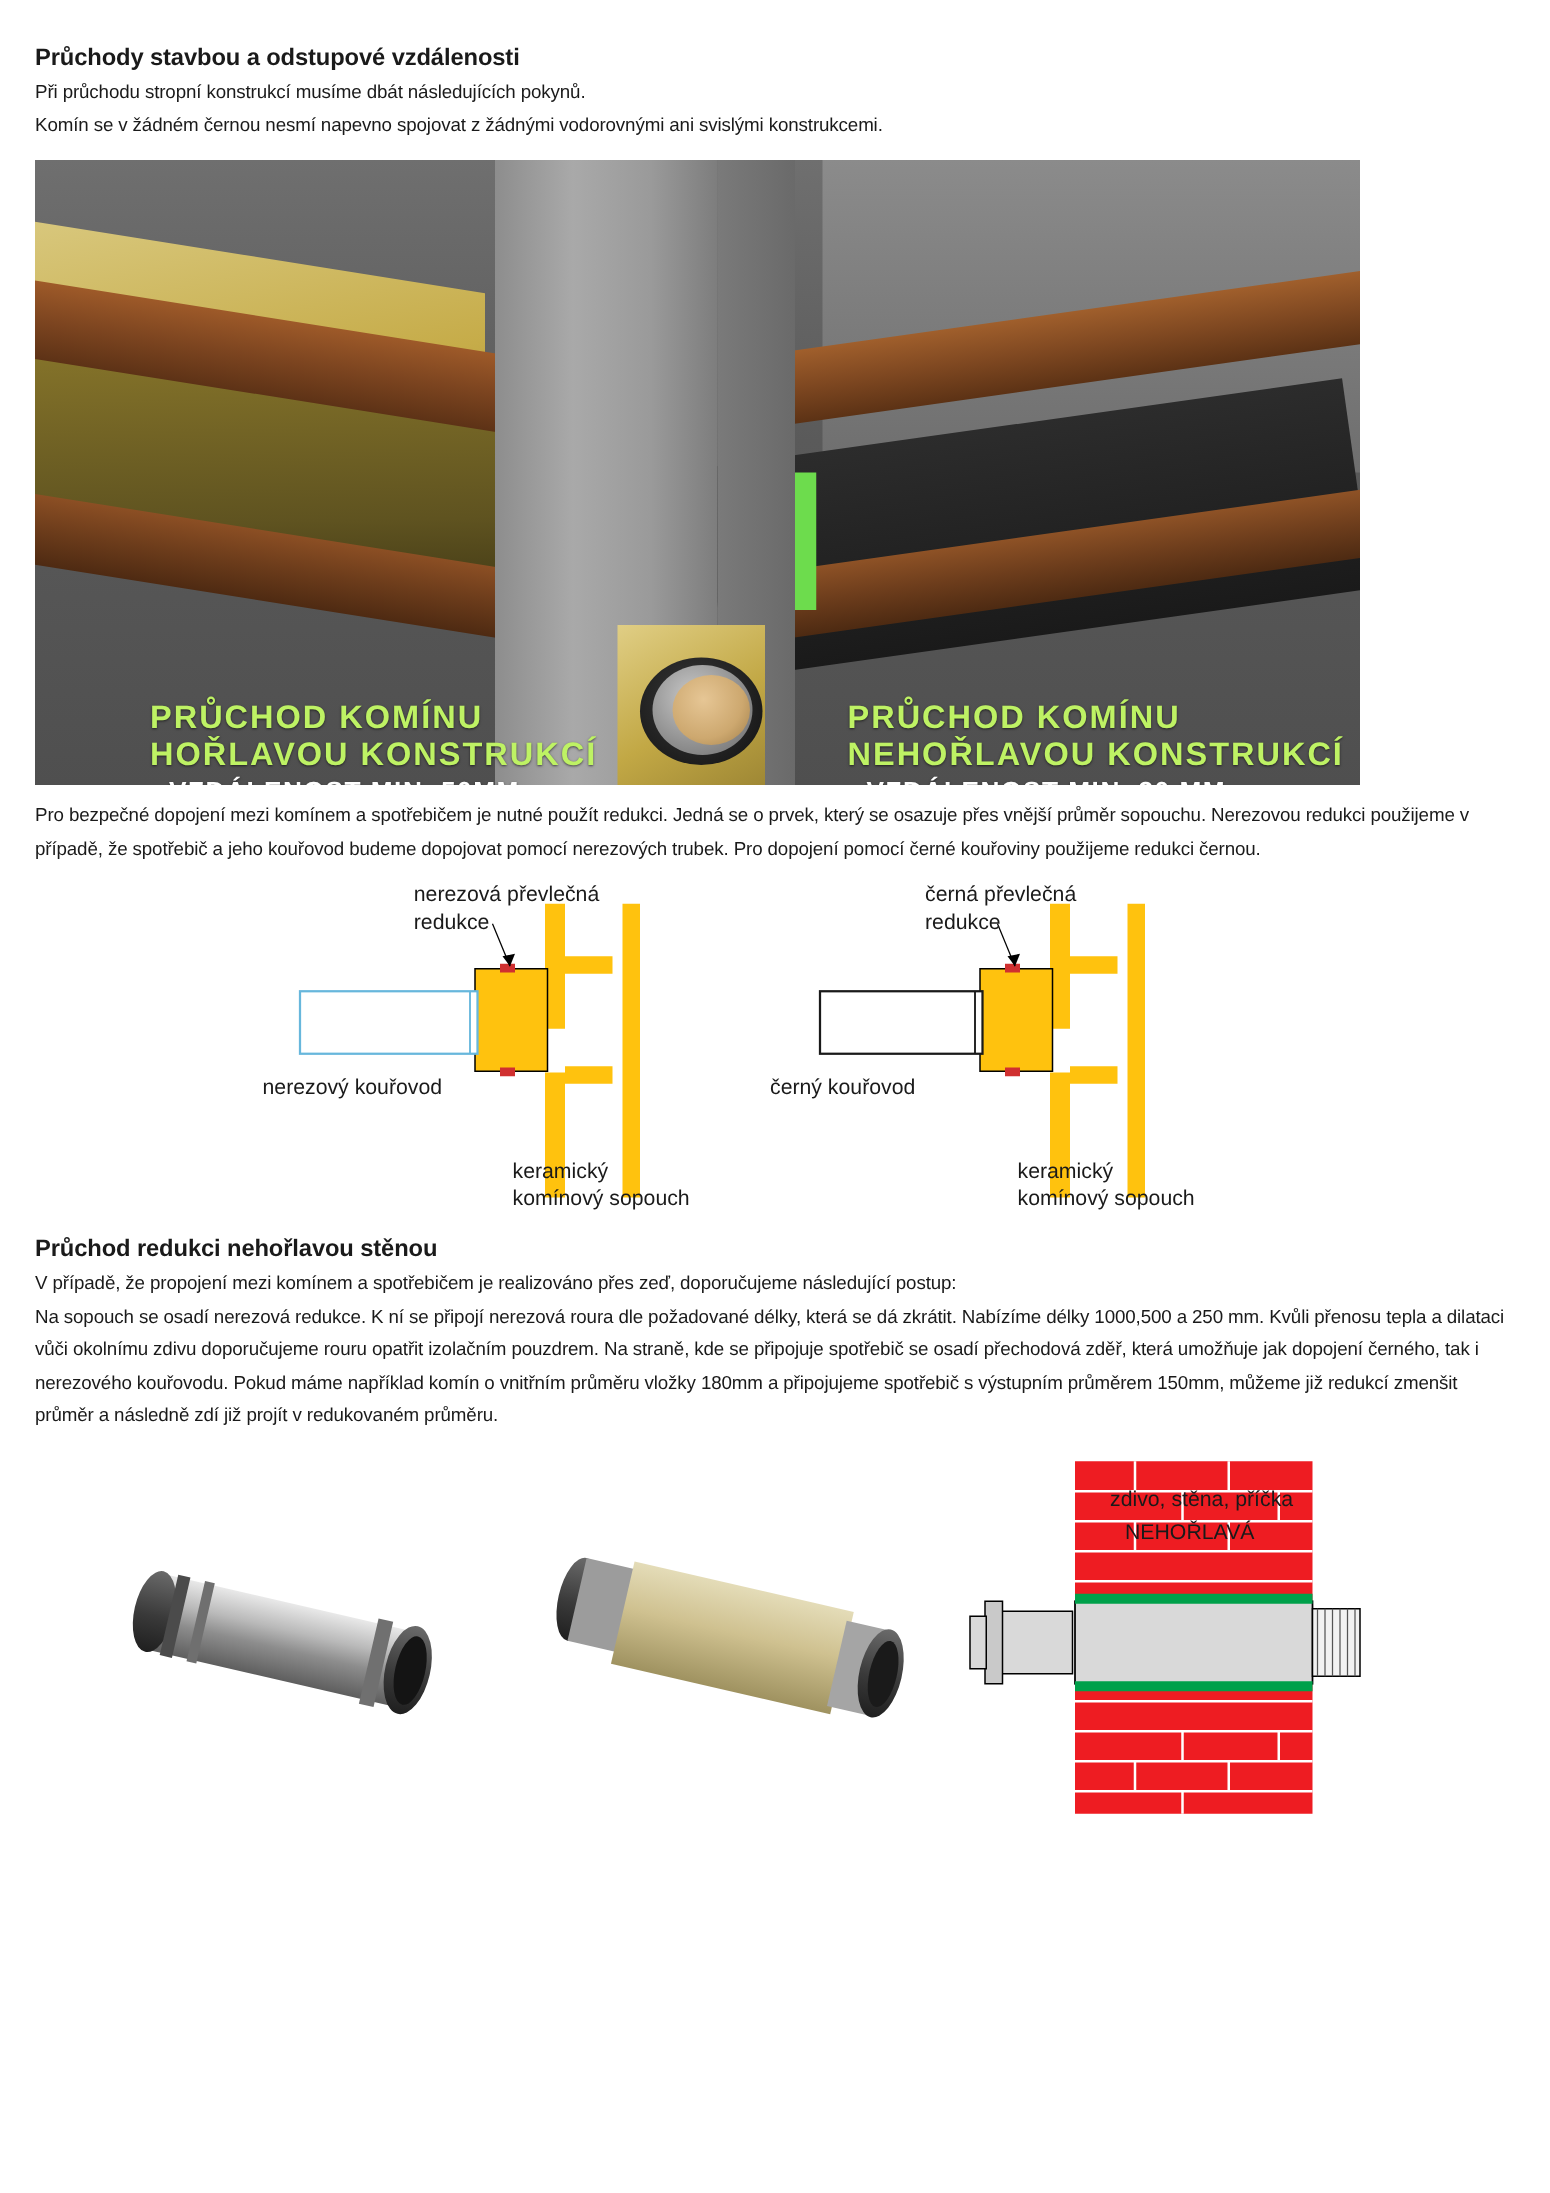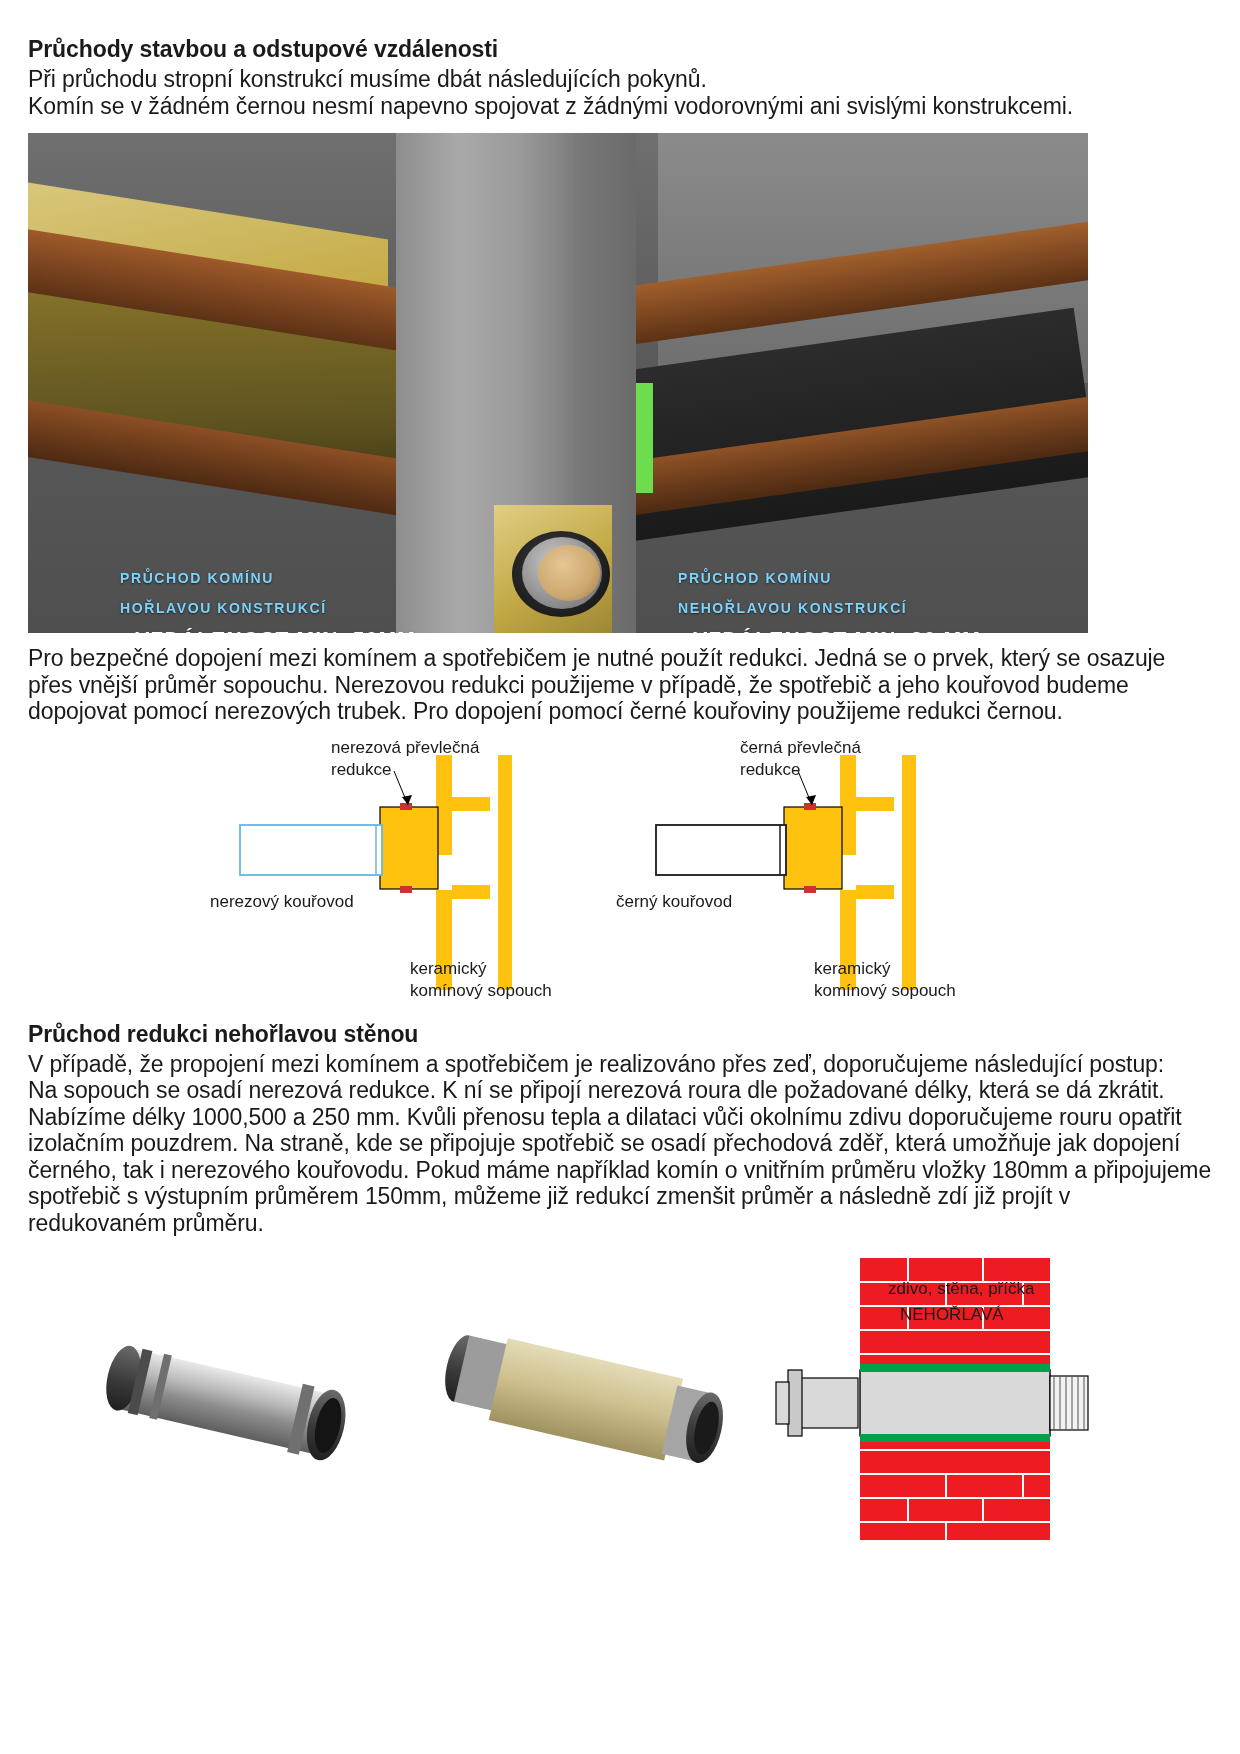--- a/index.html
+++ b/index.html
@@ -22,27 +22,27 @@
     padding: 0;
     box-sizing: border-box;
   }
   .content {
     position: absolute;
     left: 28px;
     top: 36px;
     width: 1184px;
   }
   h2.section-title {
-    font-size: 23px;
+    font-size: 19px;
     font-weight: bold;
     margin: 0 0 3px 0;
     letter-spacing: -0.1px;
   }
   p.body-text {
-    font-size: 23px;
+    font-size: 15px;
     line-height: 26.5px;
     margin: 0;
     letter-spacing: -0.1px;
   }
   .block { margin-bottom: 0; }
 
   
   .fig1 {
     position: relative;
     width: 1060px;
@@ -127,21 +127,21 @@
   }
   .fig1 .caption {
     position: absolute;
     font-weight: bold;
     color: #c0392b;
     letter-spacing: 1.6px;
     text-shadow: 0 1px 2px rgba(0,0,0,.6);
   }
   .fig1 .cap-left { left: 92px; top: 430px; width: 400px; }
   .fig1 .cap-right { left: 650px; top: 430px; width: 420px; }
-  .fig1 .cap-head { font-size: 14px; line-height: 30px; color:#7dd3fc; }
+  .fig1 .cap-head { font-size: 26px; line-height: 30px; color:#bef264; }
   .fig1 .cap-line { font-size: 21px; line-height: 32px; color: #ffffff; letter-spacing: 1.2px; }
 
   
   .fig2 {
     position: relative;
     width: 1184px;
     height: 280px;
     margin-top: 10px;
     text-align: right;
   }

